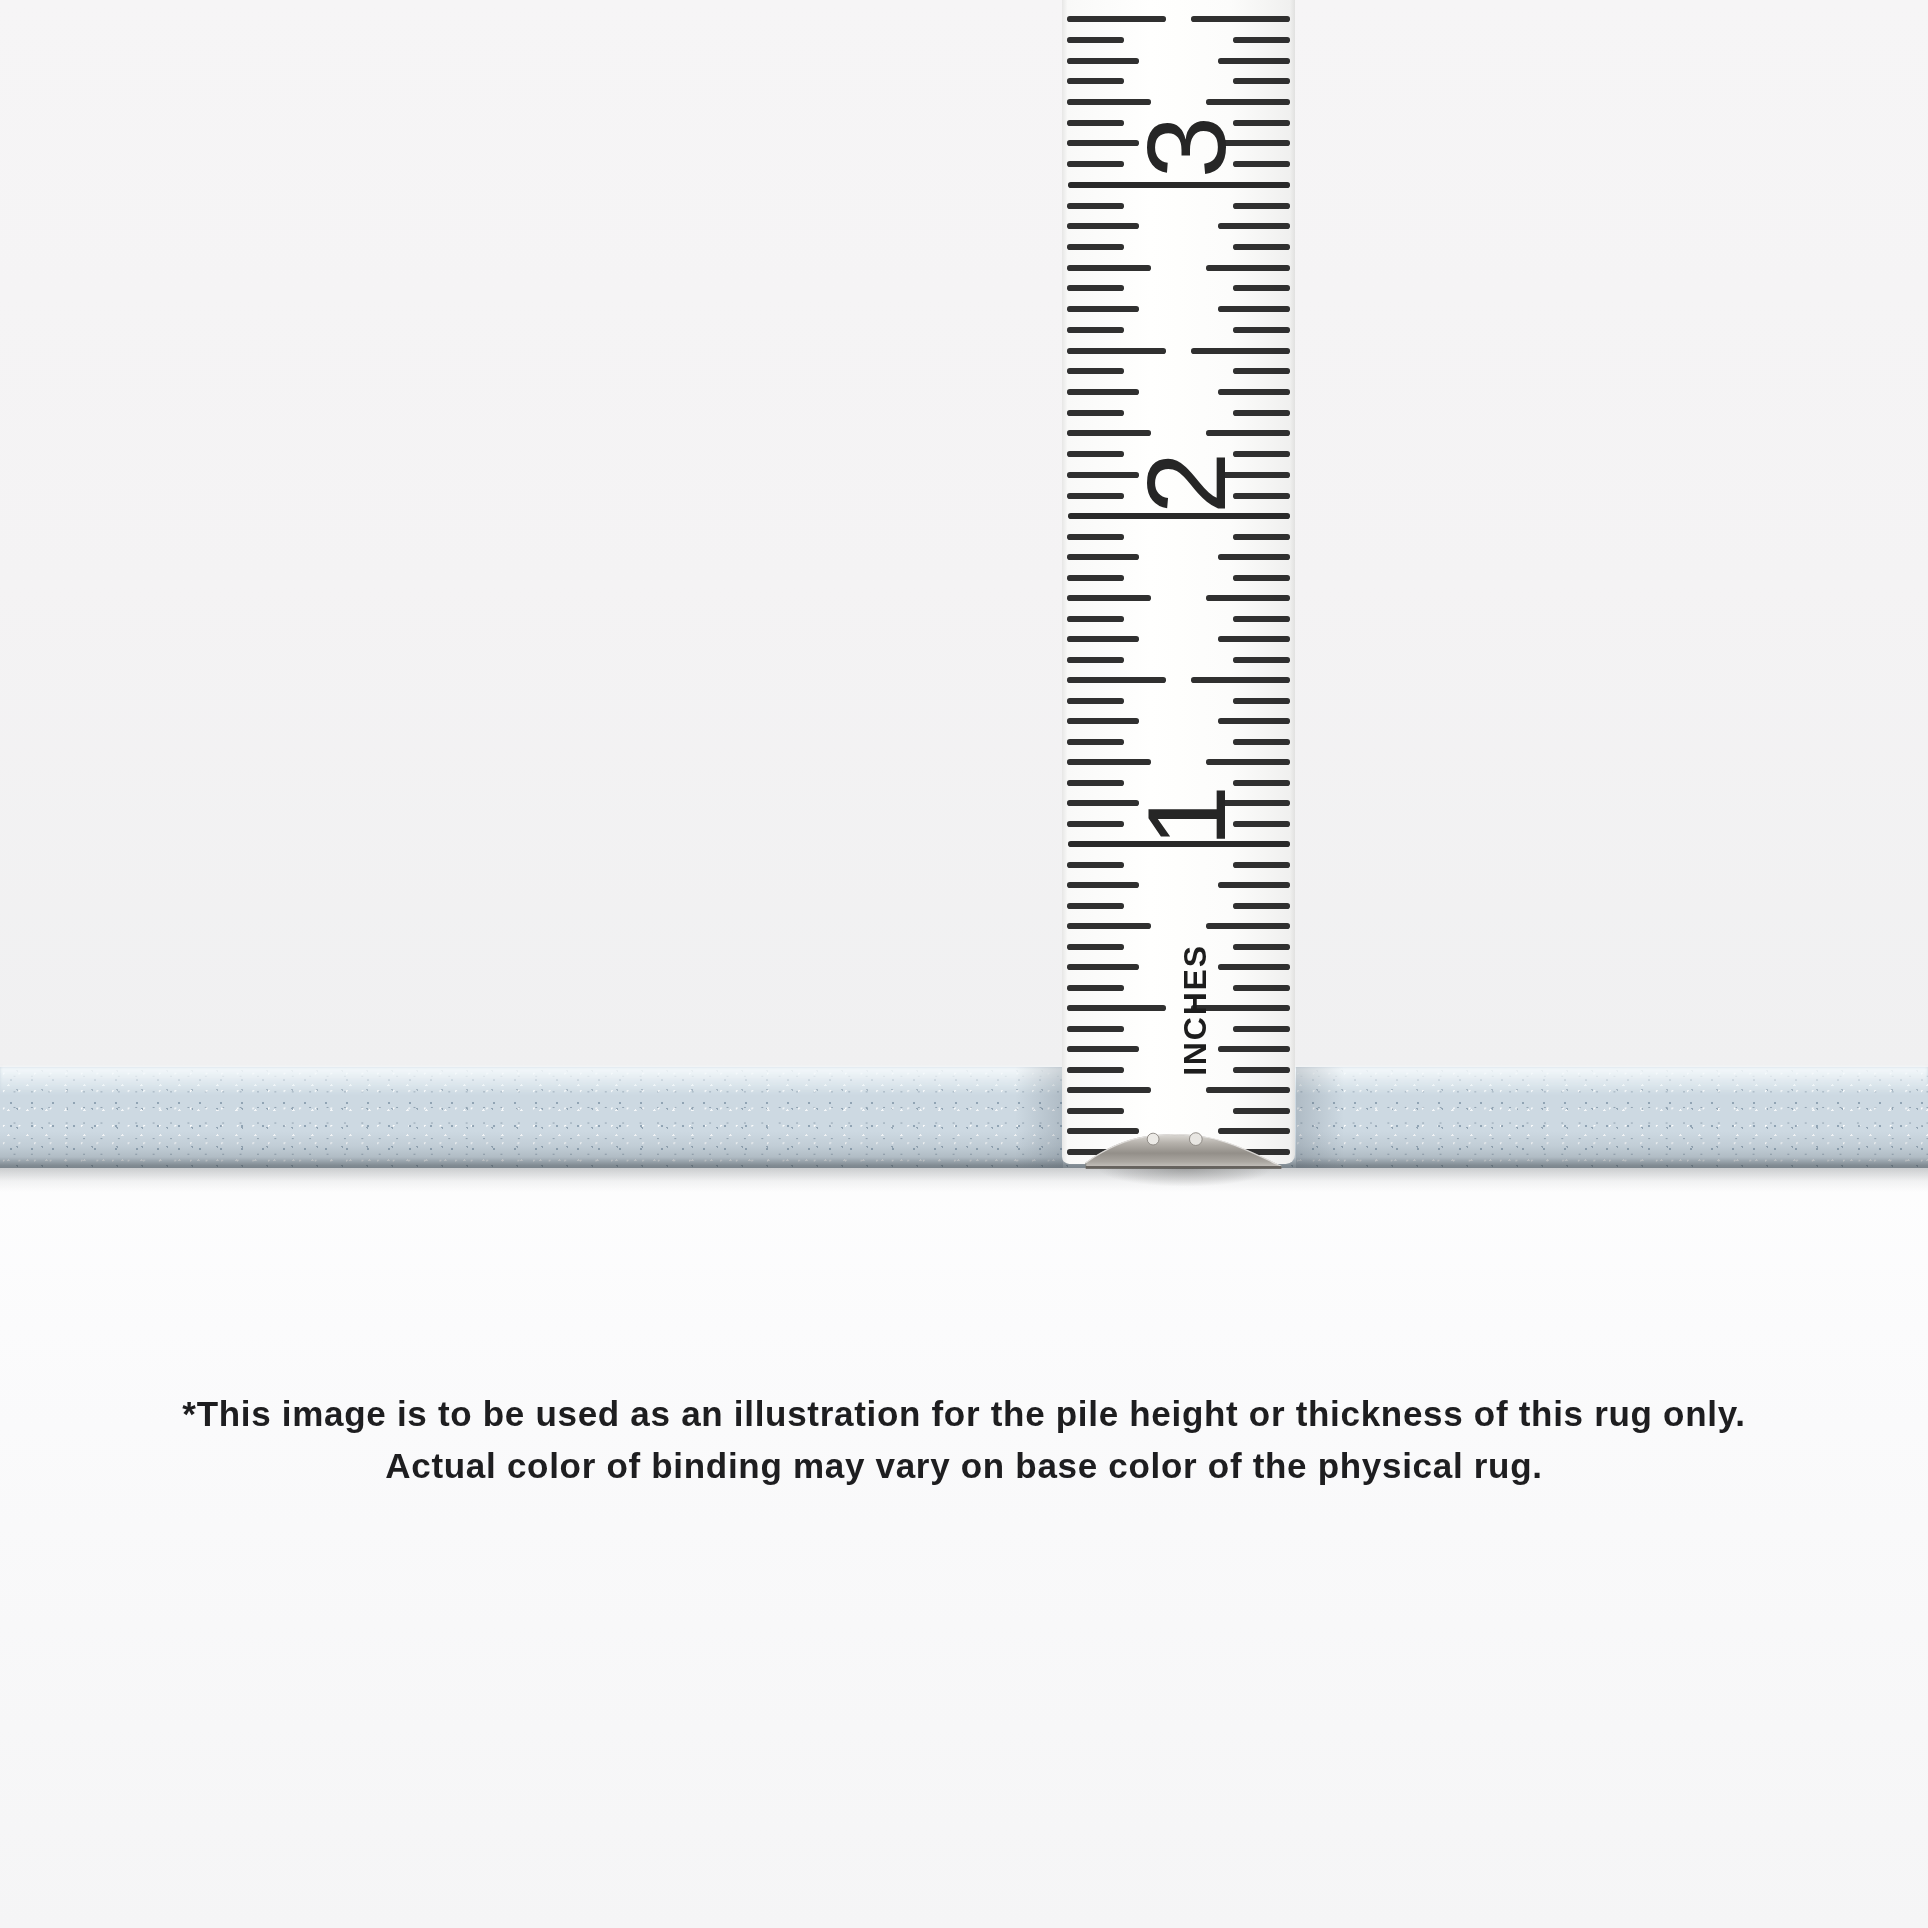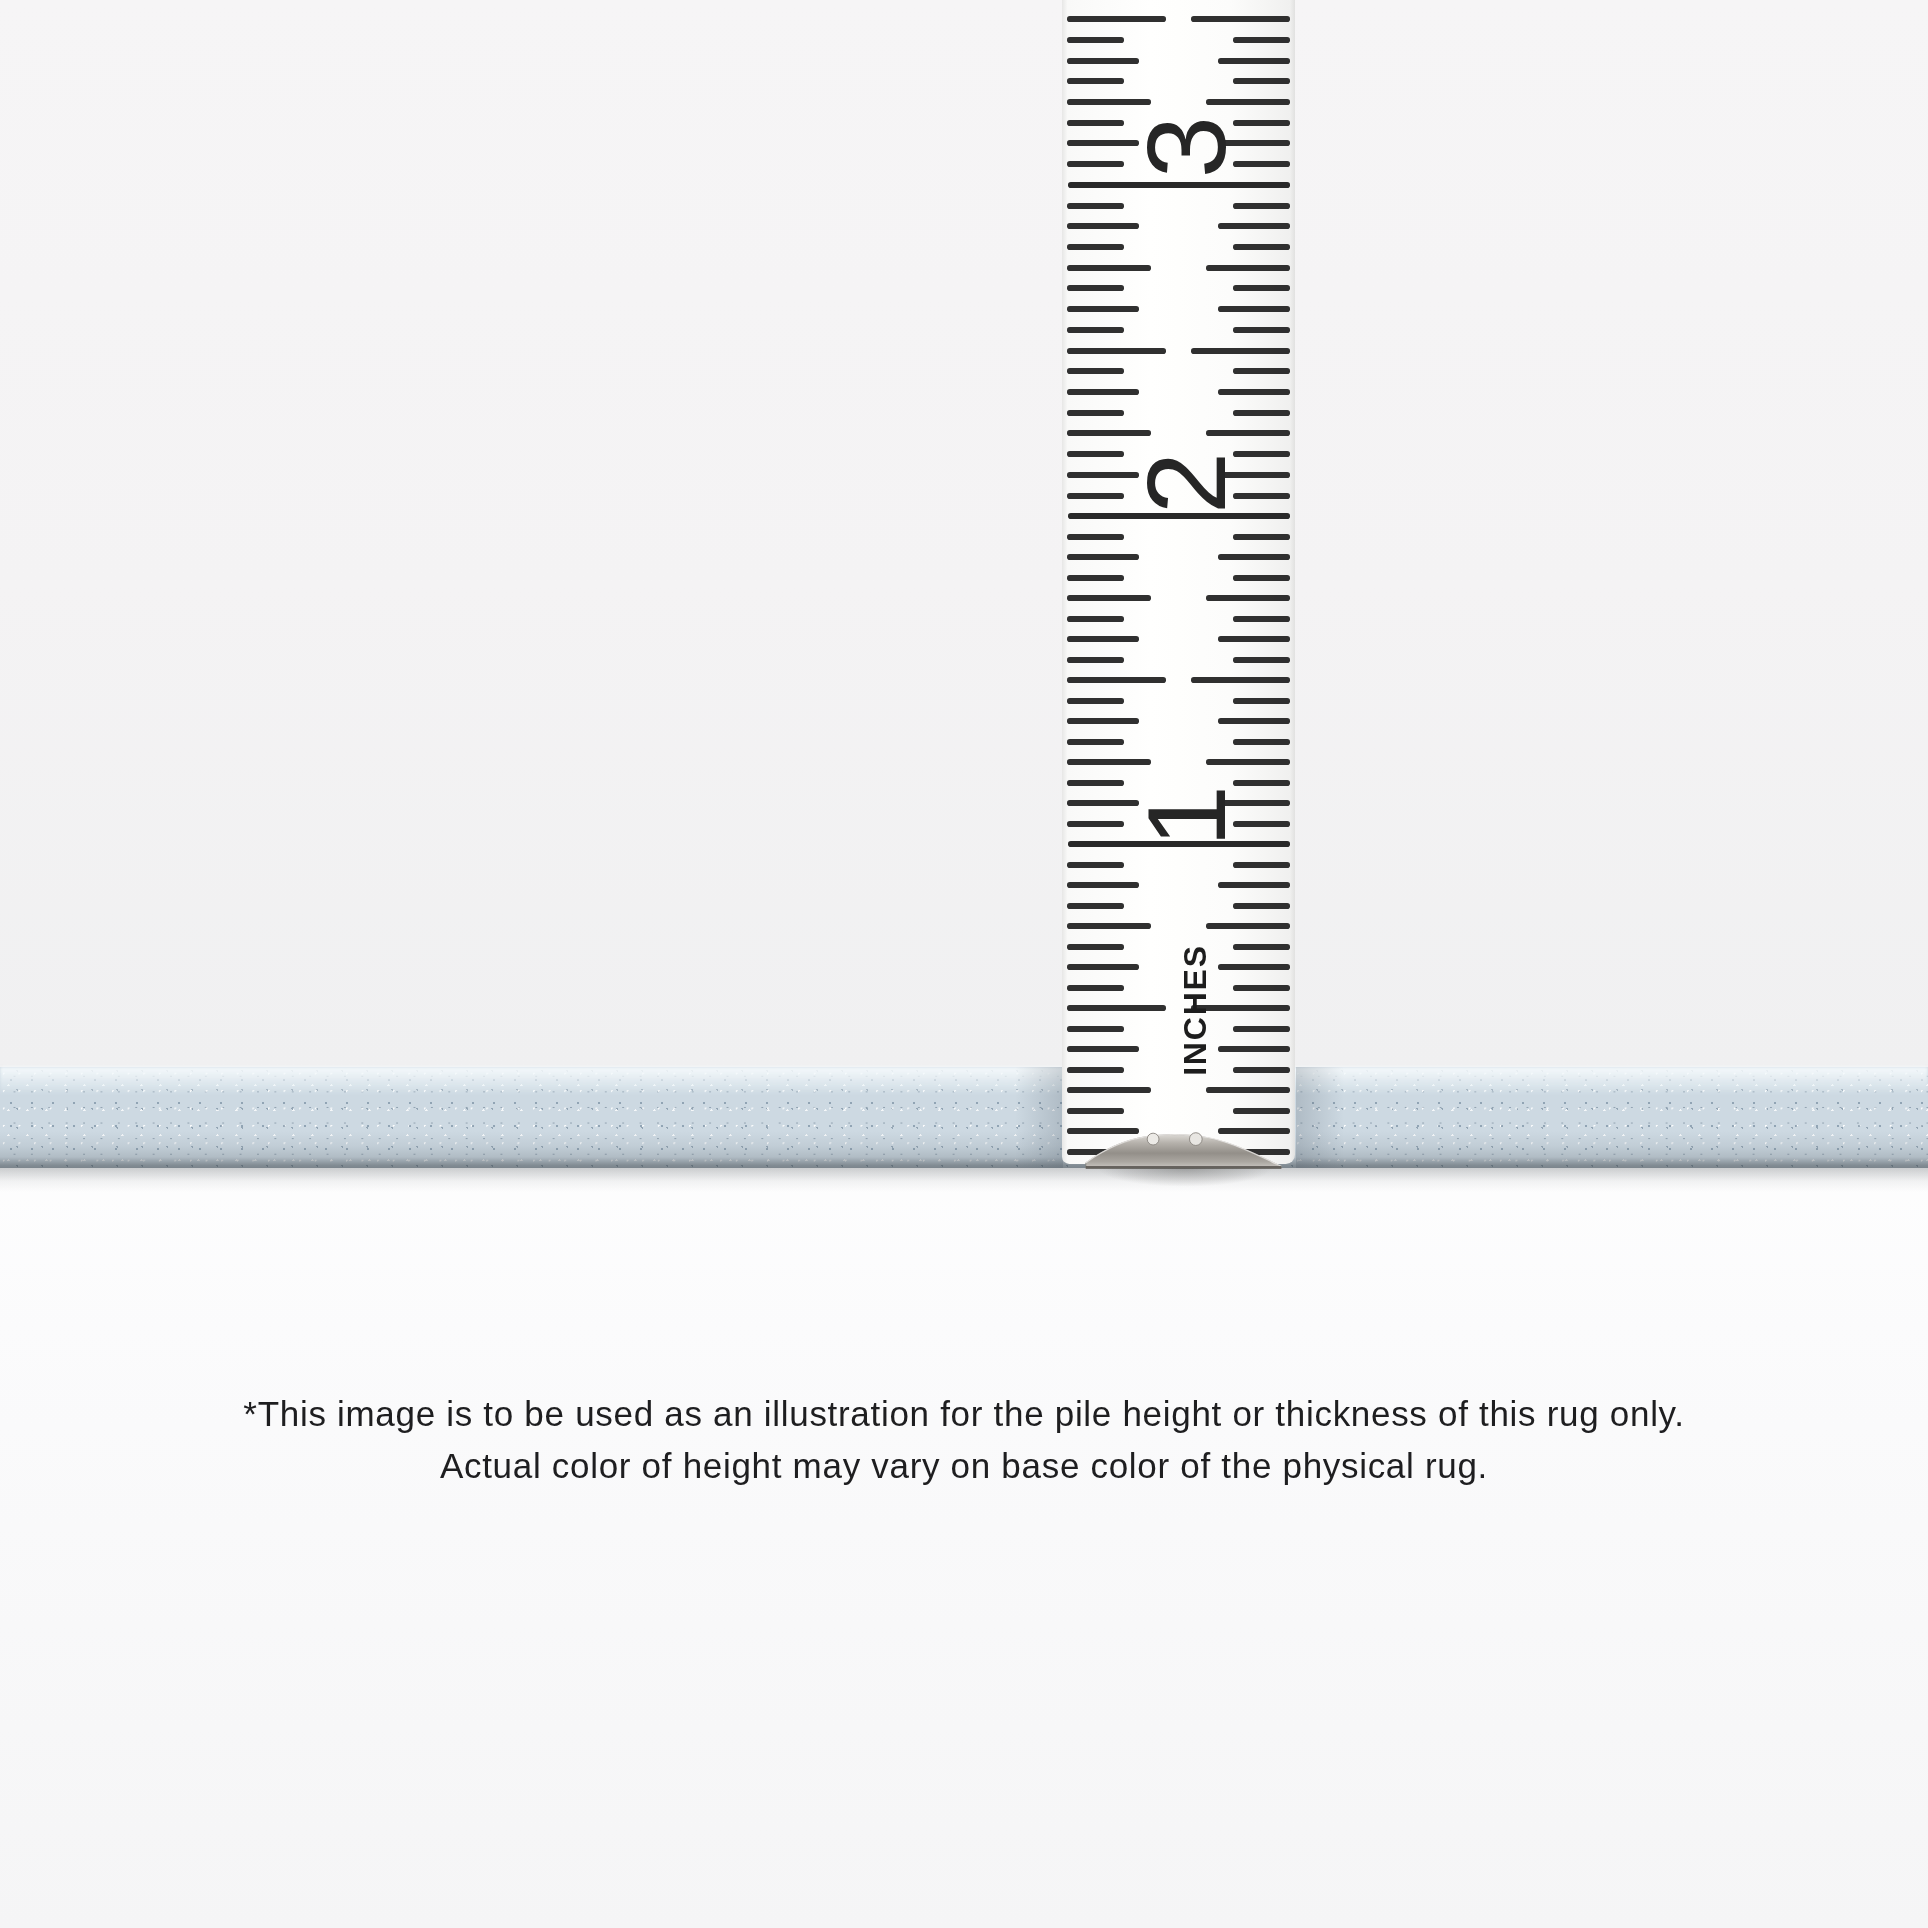--- a/index.html
+++ b/index.html
@@ -45,21 +45,21 @@
     font:400 112px/1 "Liberation Sans",sans-serif;}
   .inch-label>span{white-space:nowrap;}
   .unit{position:absolute;left:133px;top:1010px;width:0;height:0;display:flex;align-items:center;justify-content:center;
     transform:rotate(-90deg);color:#1d1d1d;
     font:700 32px/1 "Liberation Sans",sans-serif;letter-spacing:1.8px;white-space:nowrap;}
   .metal{position:absolute;left:19px;top:1130px;width:206px;height:40px;}
   .tip-shadow{position:absolute;left:1073px;top:1168px;width:224px;height:24px;
     background:radial-gradient(ellipse 50% 100% at 50% 0%,rgba(70,70,68,.35) 0%,rgba(70,70,68,.12) 55%,rgba(70,70,68,0) 78%);}
   
   .disclaimer{position:absolute;left:0;top:1388px;width:1928px;text-align:center;
-    color:var(--text-black,#1e1e20);font-weight:400;font-size:35px;line-height:52px;letter-spacing:0.7px;}
+    color:var(--text-black,#1e1e20);font-weight:700;font-size:35px;line-height:52px;letter-spacing:0.7px;}
 </style>
 </head>
 <body>
 
 <div class="stage">
   <div class="backdrop"></div>
   <div class="floor"></div>
 
   <div class="rug"></div>
   <div class="rug-shadow"></div>
@@ -202,16 +202,16 @@
       <path d="M4 36 C 22 23, 44 11, 72 7 C 94 4.2, 118 4.5, 138 8.5 C 166 14, 192 27, 219 40" fill="none" stroke="#f1efec" stroke-width="1.4" opacity="0.8"></path>
       <path d="M4 39.5 L219 39.5 L219 42.5 L4 42.5 Z" fill="#57534f" opacity="0.85"></path>
       <circle cx="78" cy="10" r="6.5" fill="#eceae6" stroke="#8a8680" stroke-width="1"></circle>
       <circle cx="125" cy="10" r="7" fill="#e8e6e2" stroke="#8a8680" stroke-width="1"></circle>
     </svg>
   </div>
   <div class="tip-shadow"></div>
 
   <div class="disclaimer">
     <div>*This image is to be used as an illustration for the pile height or thickness of this rug only.</div>
-    <div>Actual color of height may vary on base color of the physical rug.</div>
+    <div>Actual color of binding may vary on base color of the physical rug.</div>
   </div>
 </div>
 
 
 </body></html>

